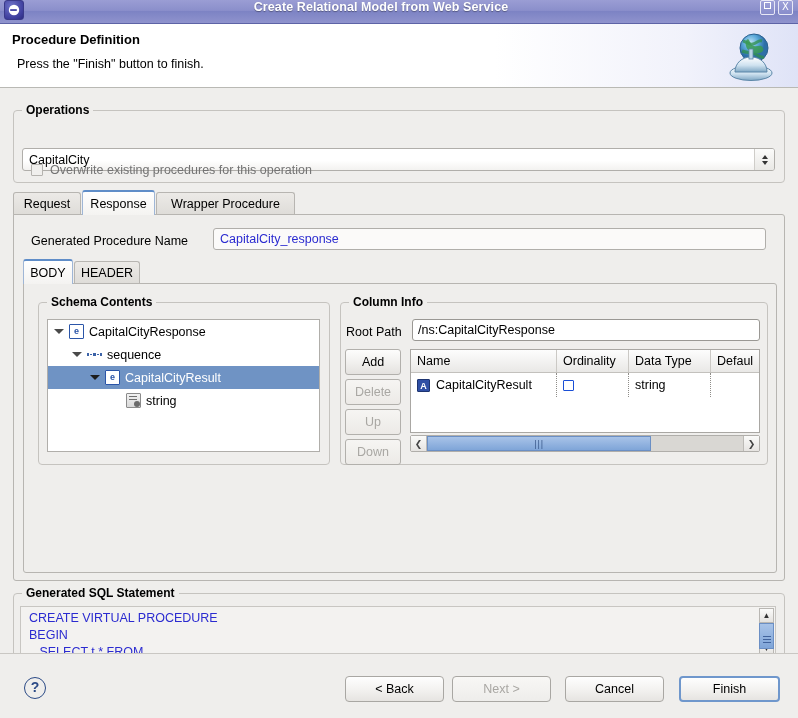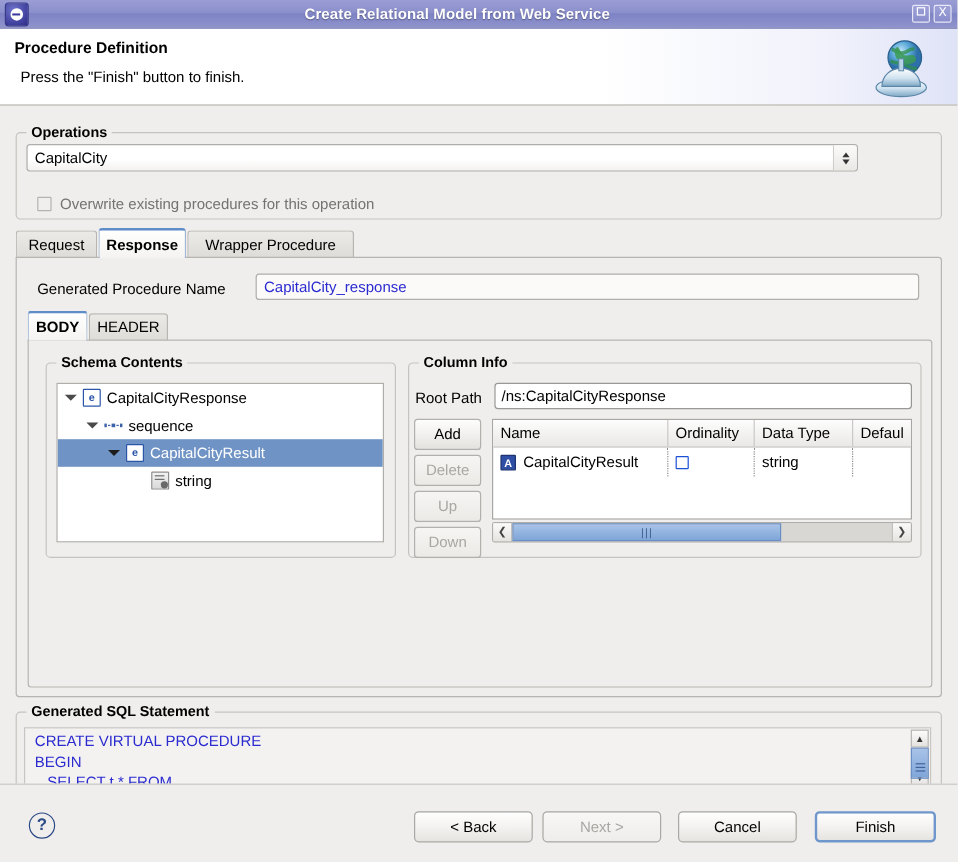--- a/index.html
+++ b/index.html
@@ -12,21 +12,21 @@
     color: #000;
     -webkit-font-smoothing: antialiased;
   }
   .window { position: relative; width: 798px; height: 718px; }
 
   
   .titlebar {
     position: absolute; left: 0; top: 0; width: 798px; height: 24px;
     background: linear-gradient(to bottom, #9a9dd4 0%, #8b8fcb 45%, #7d83c4 50%, #8f93cd 100%);
     border-bottom: 1px solid #5d63a6;
-    display: flex; align-items: center;
+    display: flex; align-items: flex-start;
     box-sizing: border-box;
     gap: 36px;
   }
   .title-icon {
     width: 18px; height: 18px; margin-left: 4px;
     border-radius: 3px;
     background: radial-gradient(circle at 35% 30%, #6f74c8 0%, #3f3f9e 70%, #2d2d80 100%);
     border: 1px solid #3a3a8a;
     display: flex; align-items: center; justify-content: center;
     flex: none;
@@ -90,21 +90,21 @@
     position: absolute; left: 9px; top: 0px;
     background: #efeeec; padding: 0 4px;
     font-weight: bold; font-size: 12px; color: #000; z-index: 2;
     white-space: nowrap;
   }
 
   
   #grp-operations { left: 13px; top: 14px; width: 772px; height: 80px; }
 
   .combo {
-    position: absolute; left: 9px; top: 17px; width: 693px; height: 23px;
+    position: absolute; left: 9px; top: 45px; width: 753px; height: 23px;
     border: 1px solid #b0aeaa; border-radius: 3px;
     background: linear-gradient(to bottom,#ffffff 0%,#ffffff 55%,#f3f2f0 100%);
     box-sizing: border-box;
     display: flex; align-items: center;
   }
   .combo .val { padding-left: 6px; font-size: 12.5px; color: #000; flex:1; }
   .combo .arrowbox {
     width: 19px; height: 21px; border-left: 1px solid #cfcdc9;
     display:flex; flex-direction: column; align-items:center; justify-content:center;
     background: linear-gradient(to bottom,#fbfbfa,#e9e8e5);
@@ -133,21 +133,21 @@
     border: 1px solid #b7b5b1; border-bottom: none;
     border-radius: 3px 3px 0 0;
     background: linear-gradient(to bottom,#eceae7,#dedcd8);
     display: flex; align-items: center; justify-content: center;
     padding: 0 9px; box-sizing: border-box;
     font-size: 12.5px; color: #000; white-space: nowrap;
   }
   .tab.sel {
     background: linear-gradient(to bottom,#ffffff,#f4f3f1);
     border: 1px solid #9fb6d6; border-top: 2px solid #5f8dc8; border-bottom: none;
-    height: 25px; z-index: 3; font-weight: bold; margin-top: 24px;
+    height: 25px; z-index: 3; font-weight: normal; margin-top: 24px;
   }
   .tabpanel {
     position: absolute; left: 13px; top: 125px; width: 772px; height: 367px;
     border: 1px solid #b7b5b1; border-radius: 0 3px 3px 3px;
     background: #efeeec; box-sizing: border-box;
   }
 
   .procname-label { position: absolute; left: 17px; top: 19px; font-size: 12.5px; }
   .procname-field {
     position: absolute; left: 199px; top: 13px; width: 553px; height: 22px;

